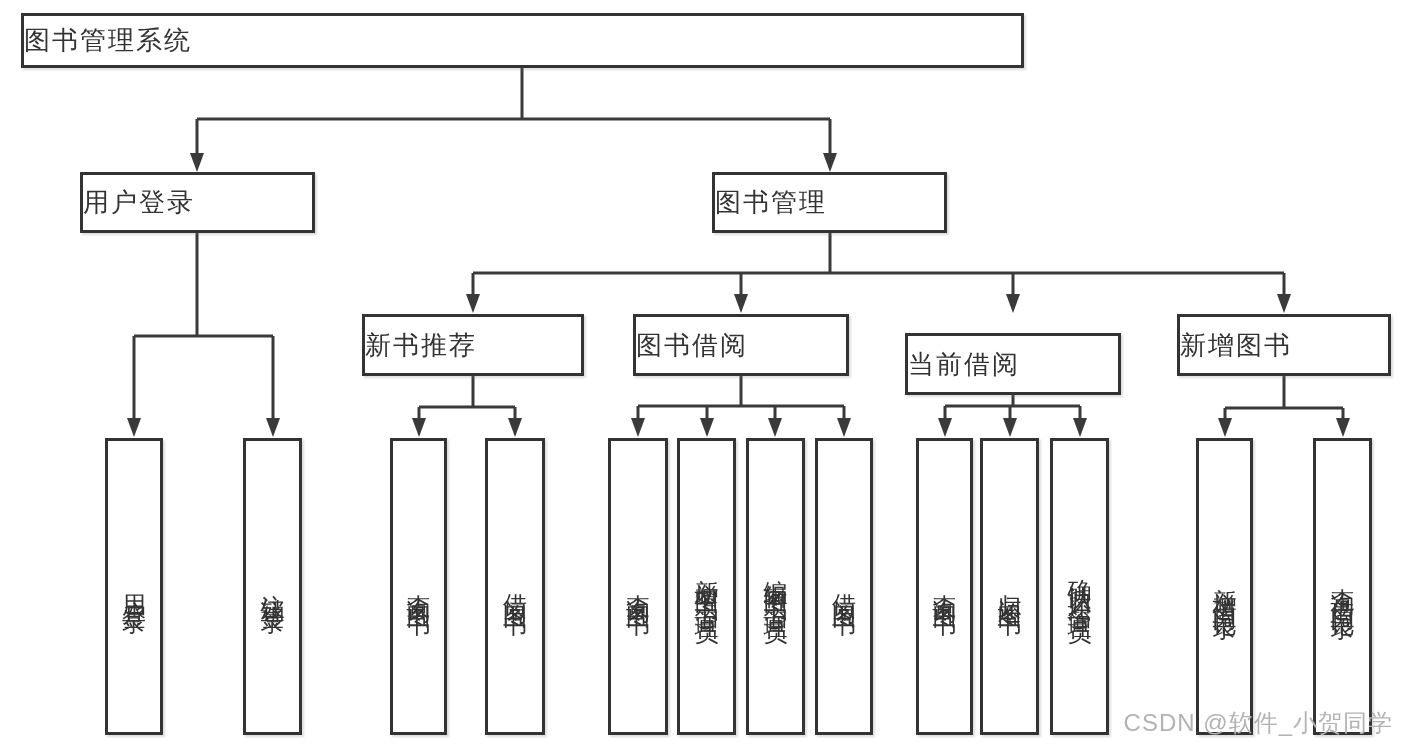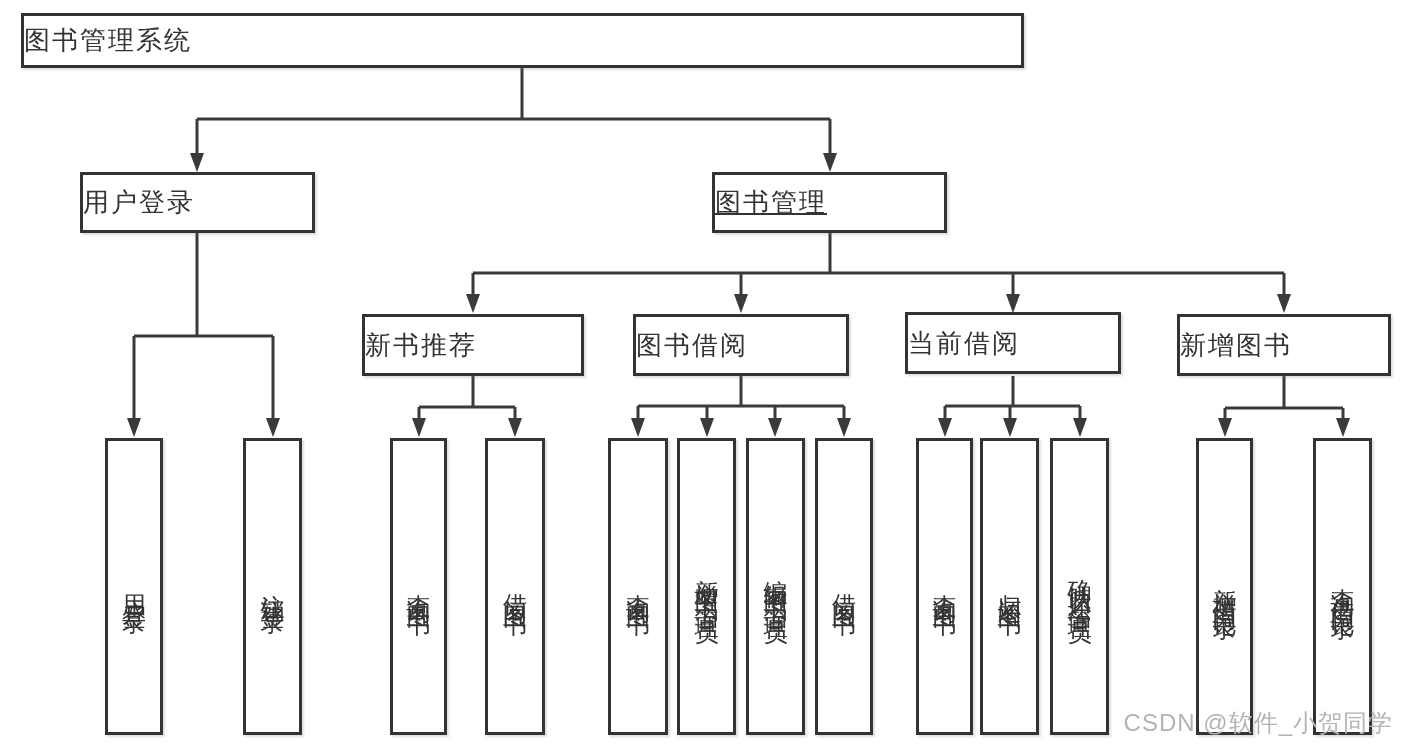--- a/index.html
+++ b/index.html
@@ -101,31 +101,31 @@
     </g>
   </svg>
 
   <div class="hnode" style="left:21px; top:13px; width:1003px; height:55px;">
     <span>图书管理系统</span>
   </div>
 
   <div class="hnode" style="left:80px; top:172px; width:235px; height:61px;">
     <span>用户登录</span>
   </div>
-  <div class="hnode" style="left:712px; top:172px; width:235px; height:61px;text-decoration:underline;">
+  <div class="hnode" style="left:712px; top:172px; width:235px; height:61px;">
     <span>图书管理</span>
   </div>
 
   <div class="hnode" style="left:362px; top:314px; width:222px; height:62px;">
     <span>新书推荐</span>
   </div>
   <div class="hnode" style="left:633px; top:314px; width:216px; height:62px;">
     <span>图书借阅</span>
   </div>
-  <div class="hnode" style="left:905px; top:312px; width:216px; height:62px;">
+  <div class="hnode" style="left:905px; top:333px; width:216px; height:62px;">
     <span>当前借阅</span>
   </div>
   <div class="hnode" style="left:1177px; top:314px; width:214px; height:62px;">
     <span>新增图书</span>
   </div>
 
   <div class="vnode" style="left:105px; width:58px;">
     <span>用户登录</span>
   </div>
   <div class="vnode" style="left:243px; width:59px;">

